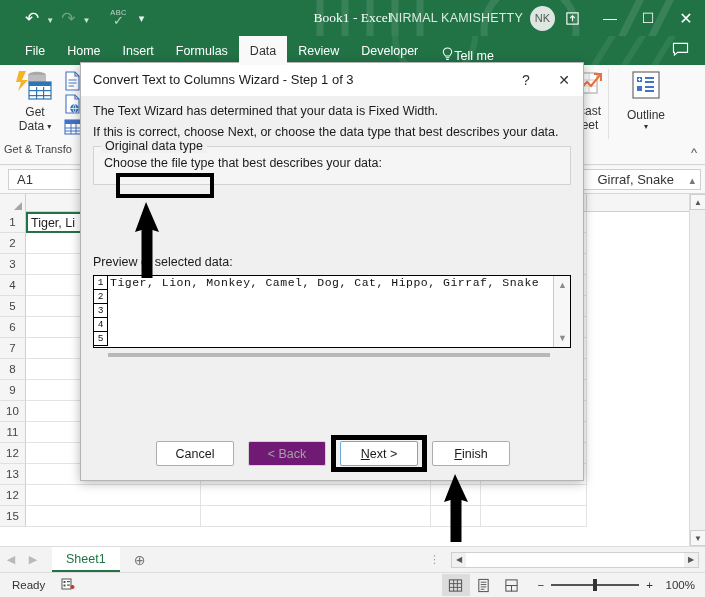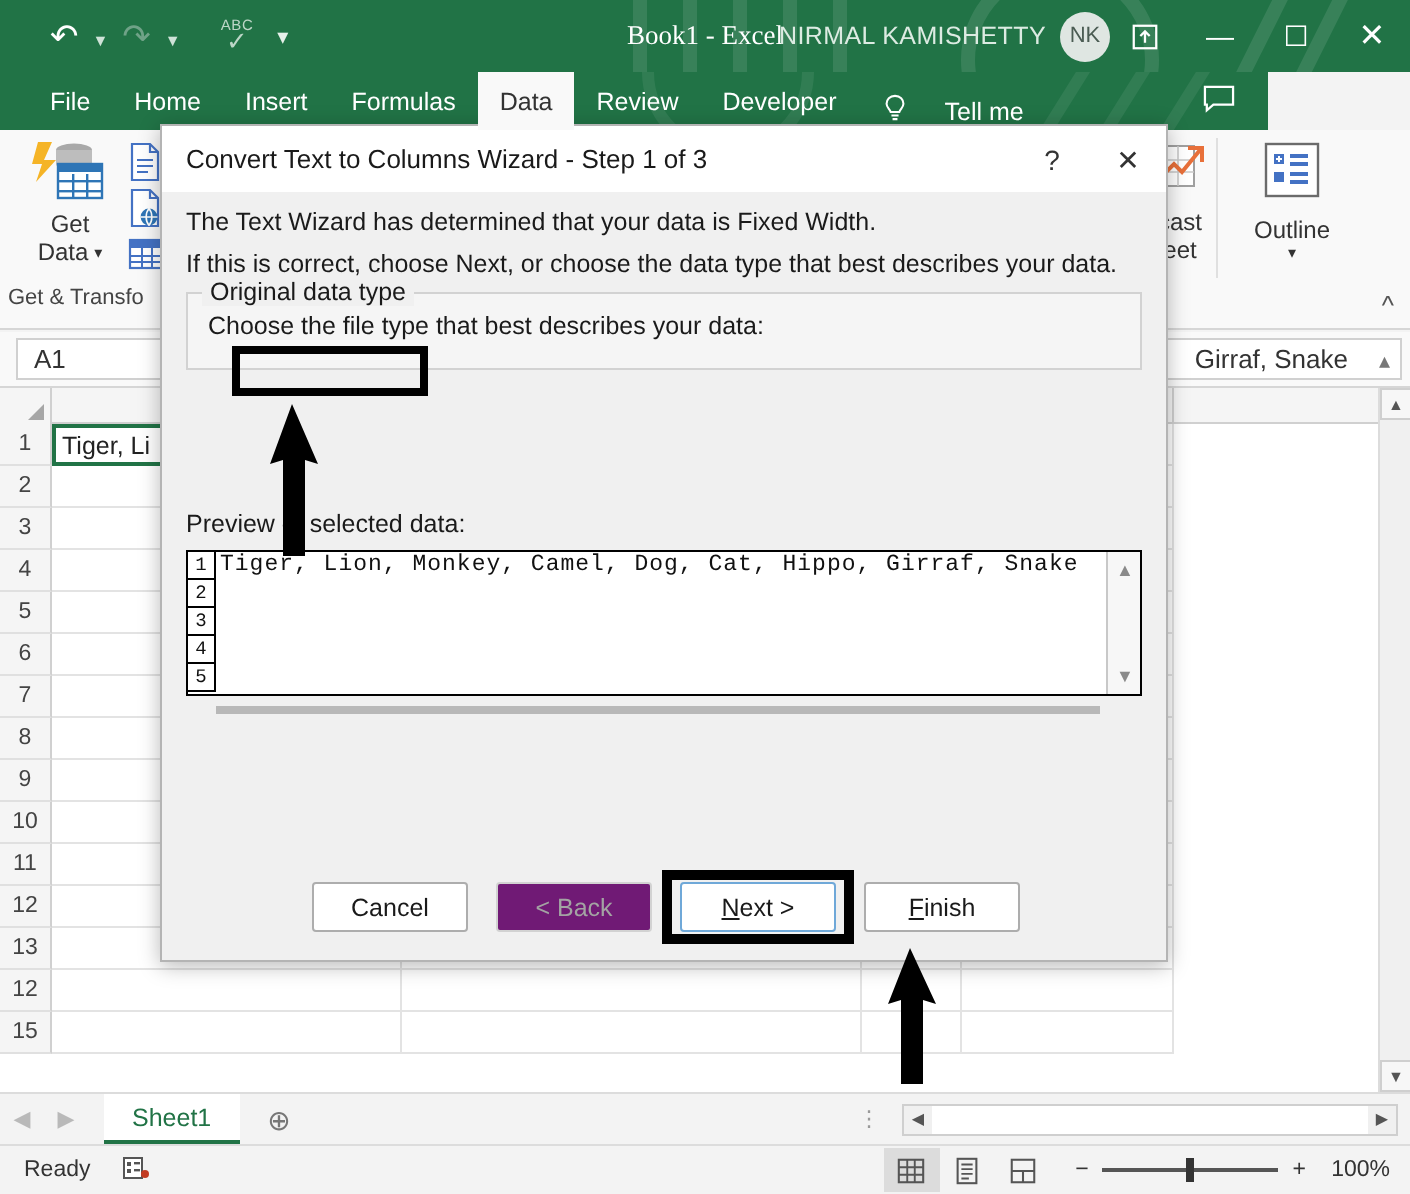--- a/index.html
+++ b/index.html
@@ -74,38 +74,38 @@
   .winbtn {
     width: 38px; height: 36px;
     display: flex; align-items: center; justify-content: center;
     color: #ffffff; font-size: 14px;
   }
   .winbtn.close { font-size: 16px; }
 
   
   .tabstrip {
     position: absolute; top: 36px; left: 0;
-    width: 634px; height: 29px;
+    width: 705px; height: 29px;
     background: #217346;
     display: flex; align-items: flex-end;
     overflow: hidden;
   }
   .tabstrip .wm2 {
     position: absolute; right: 0; top: -20px; width: 330px; height: 80px; opacity: .1;
   }
   .rtab {
     height: 29px; padding: 0 11px;
     display: flex; align-items: center;
     color: #ffffff; font-size: 12.5px;
     position: relative; z-index: 2;
   }
   .rtab.first { margin-left: 14px; }
   .rtab.active { background: #f9f9f9; color: #333333; }
   .tellme {
-    display: flex; align-items: center; gap: 18px;
+    display: flex; align-items: center; gap: 0;
     color: #ffffff; font-size: 12.5px; margin-left: 12px;
     position: relative; z-index: 2;
   }
   .bulb { font-size: 14px; }
   .comment-ic {
     position: absolute; right: 16px; top: 6px;
     color: #ffffff; font-size: 15px; z-index: 2;
   }
 
   

